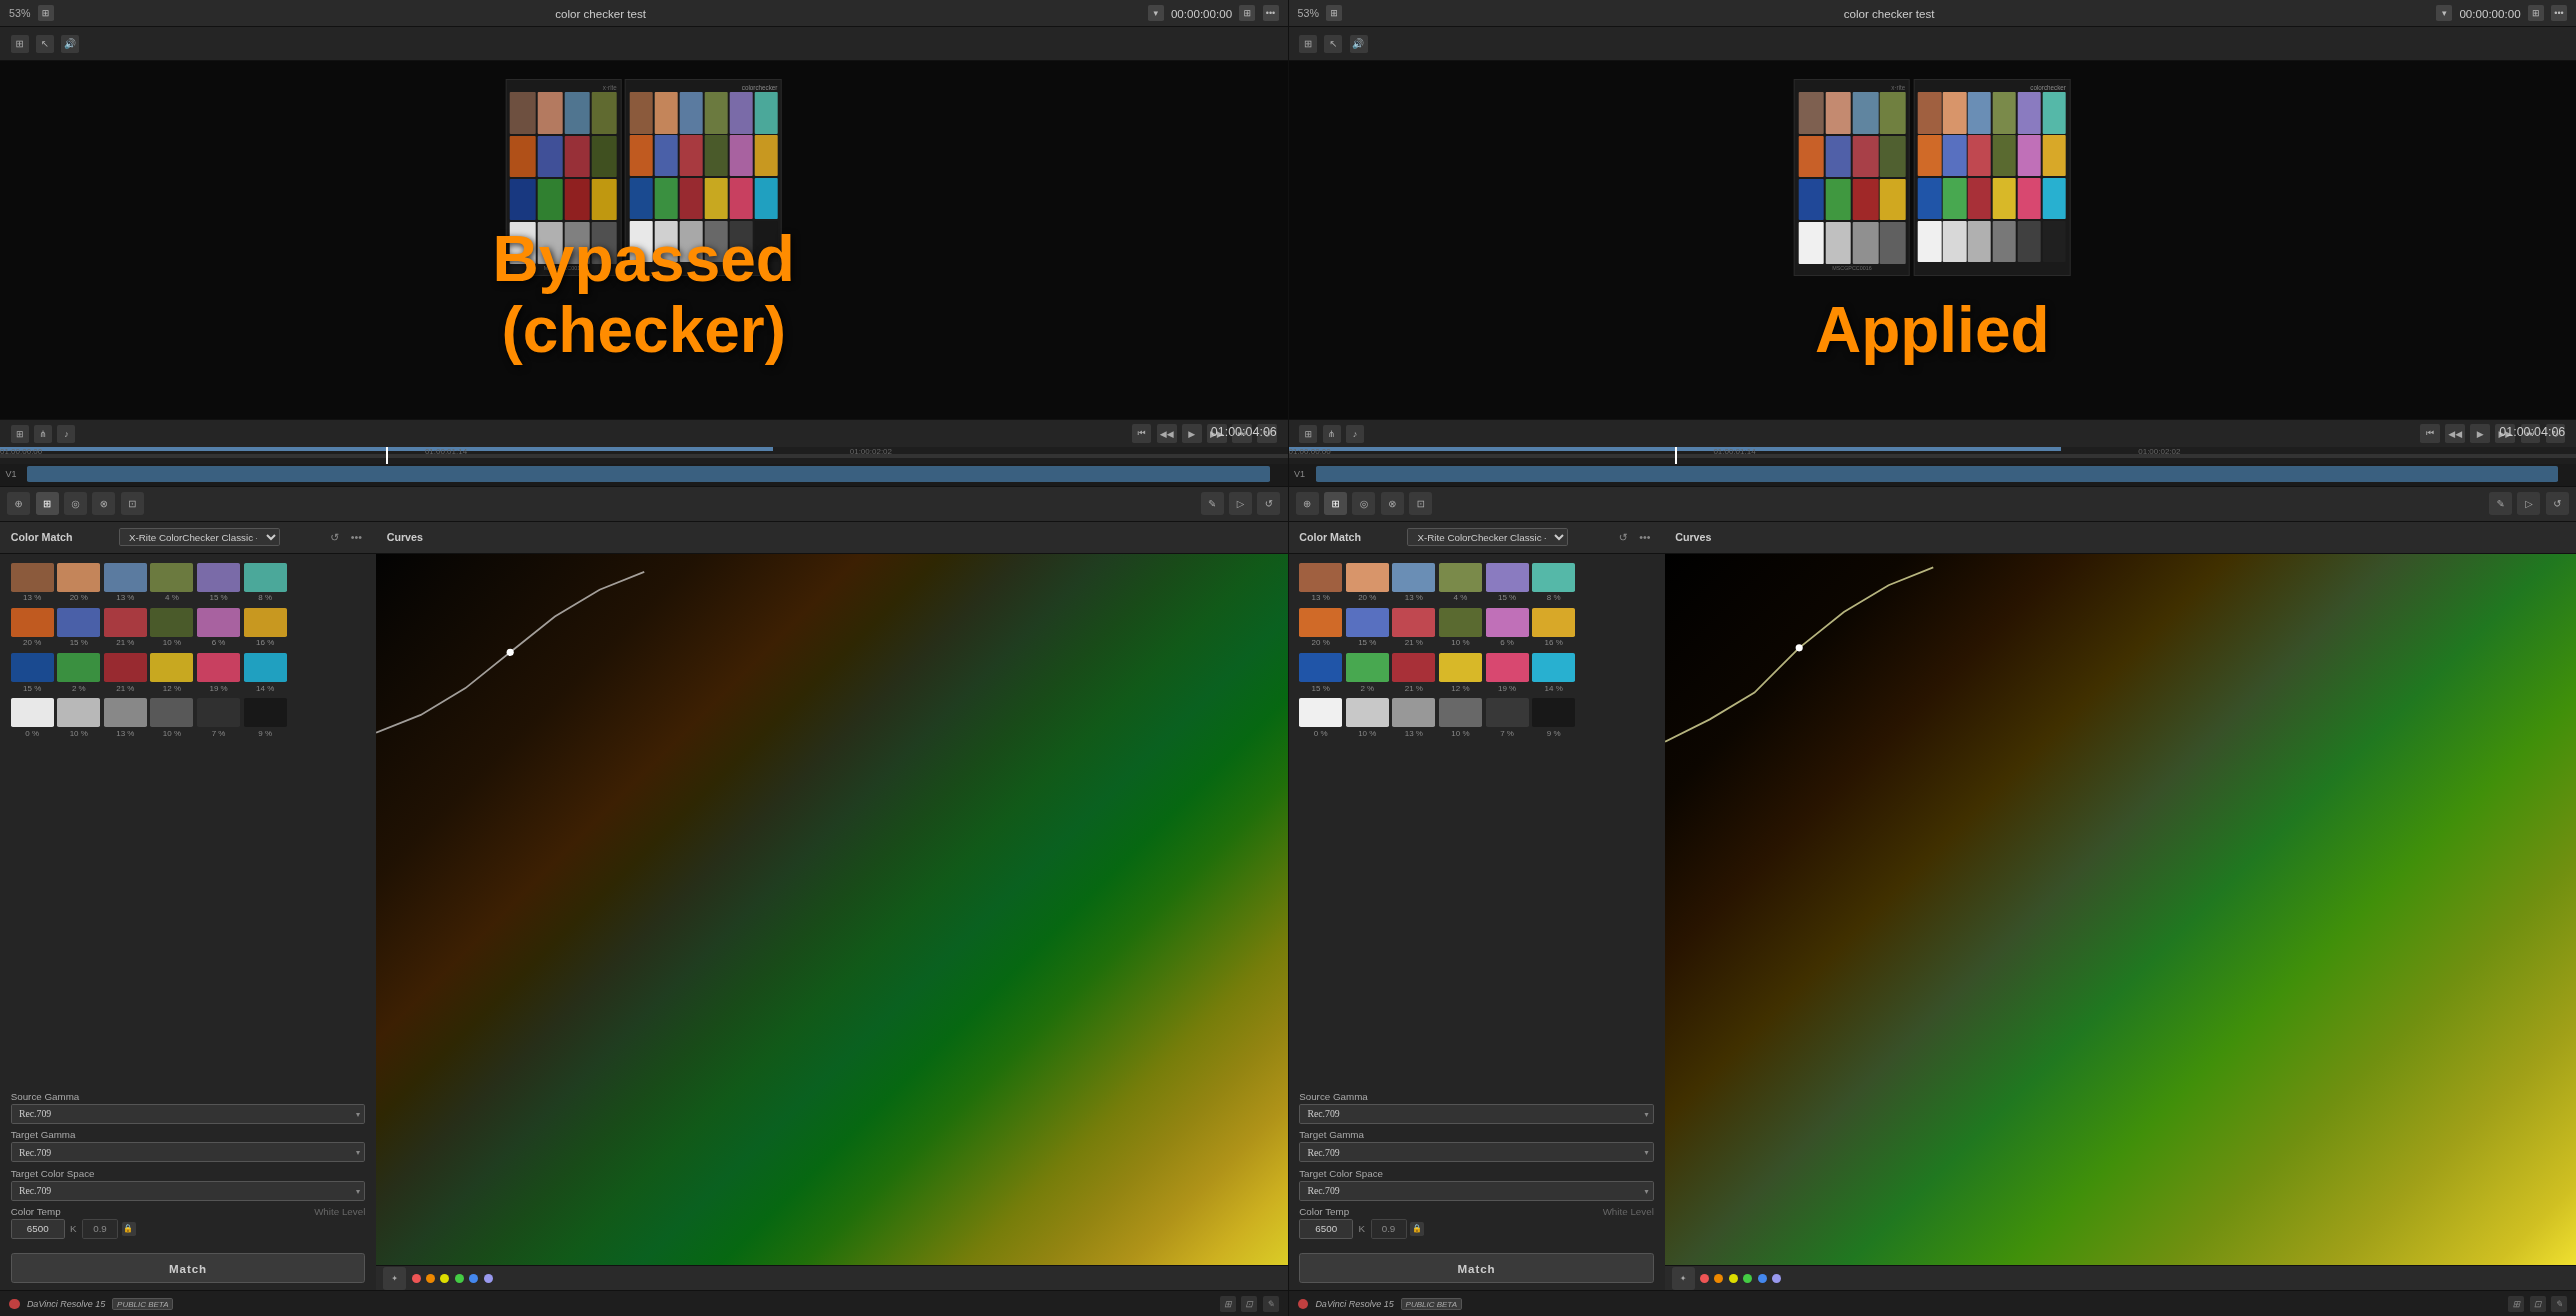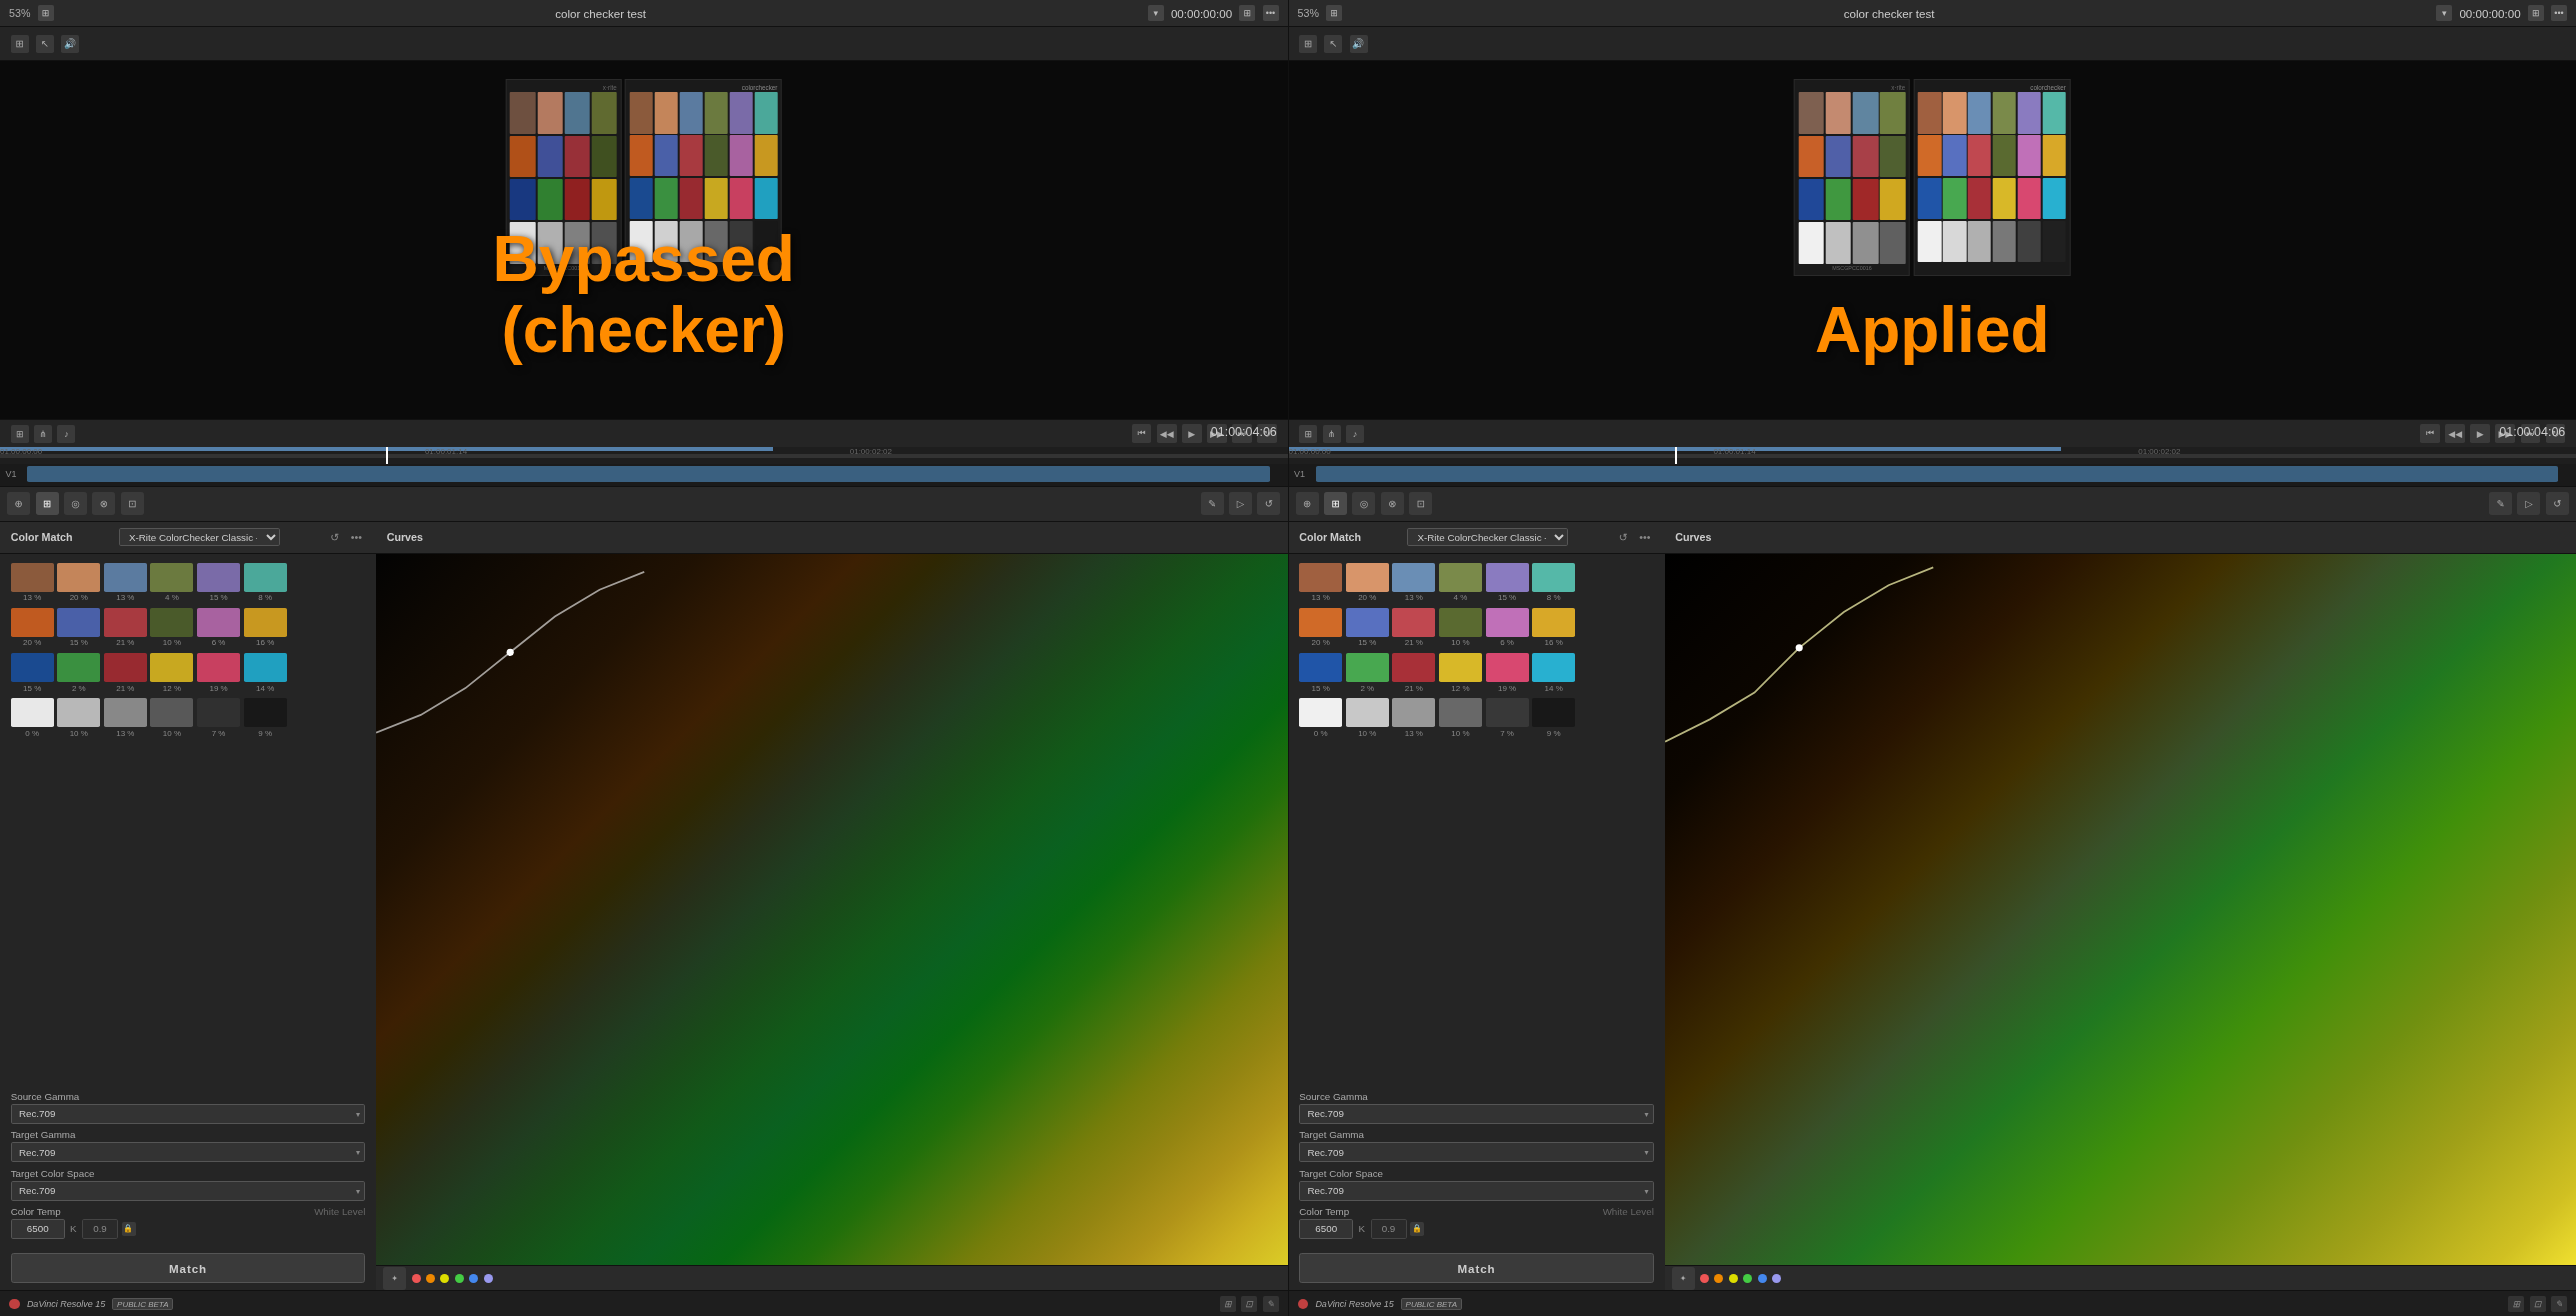--- a/index.html
+++ b/index.html
@@ -393,20 +393,21 @@
       position: absolute;
       right: 5.4px;
       top: 50%;
       transform: translateY(-50%);
       color: #888;
       pointer-events: none;
       font-size: 8px;
     }
     select.cm-select {
       padding-right: 18px;
+      font-family: Liberation Serif, serif;
     }
   </style>
 </head>
 <body>
 
 <div class="top-bar">
 
   <div class="top-bar-half">
     <span class="tb-zoom">53%</span>
     <div class="tb-icon">⊞</div>

